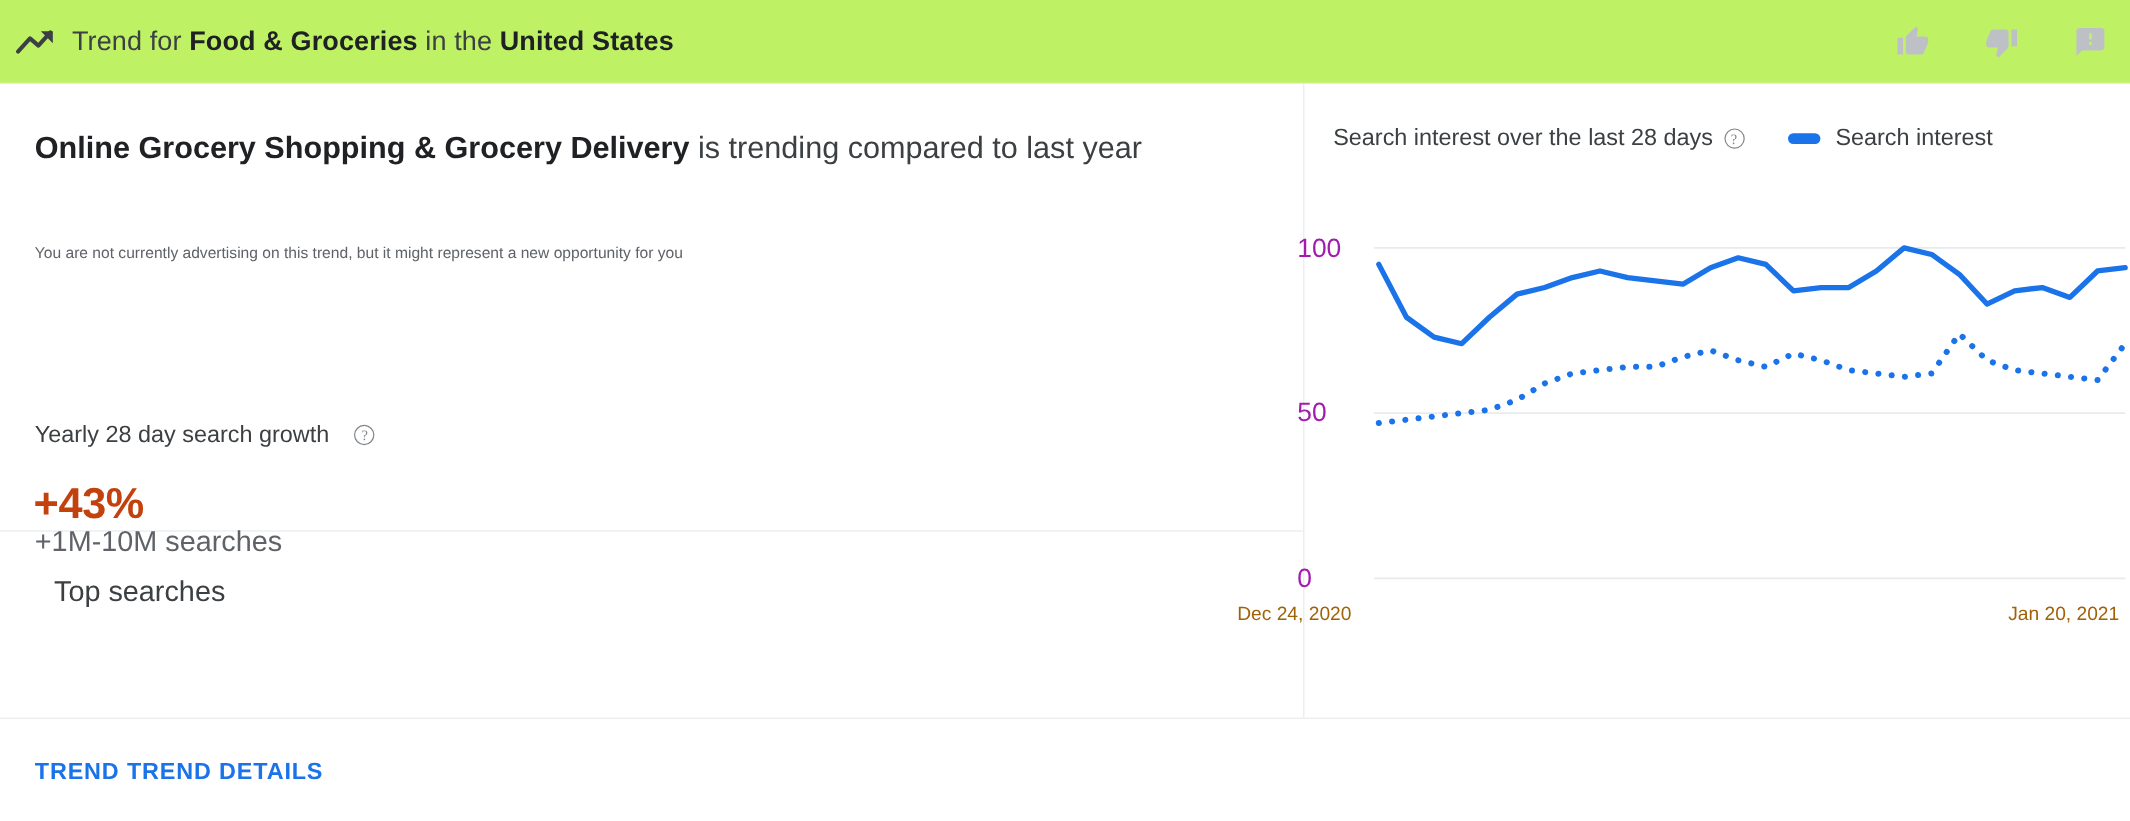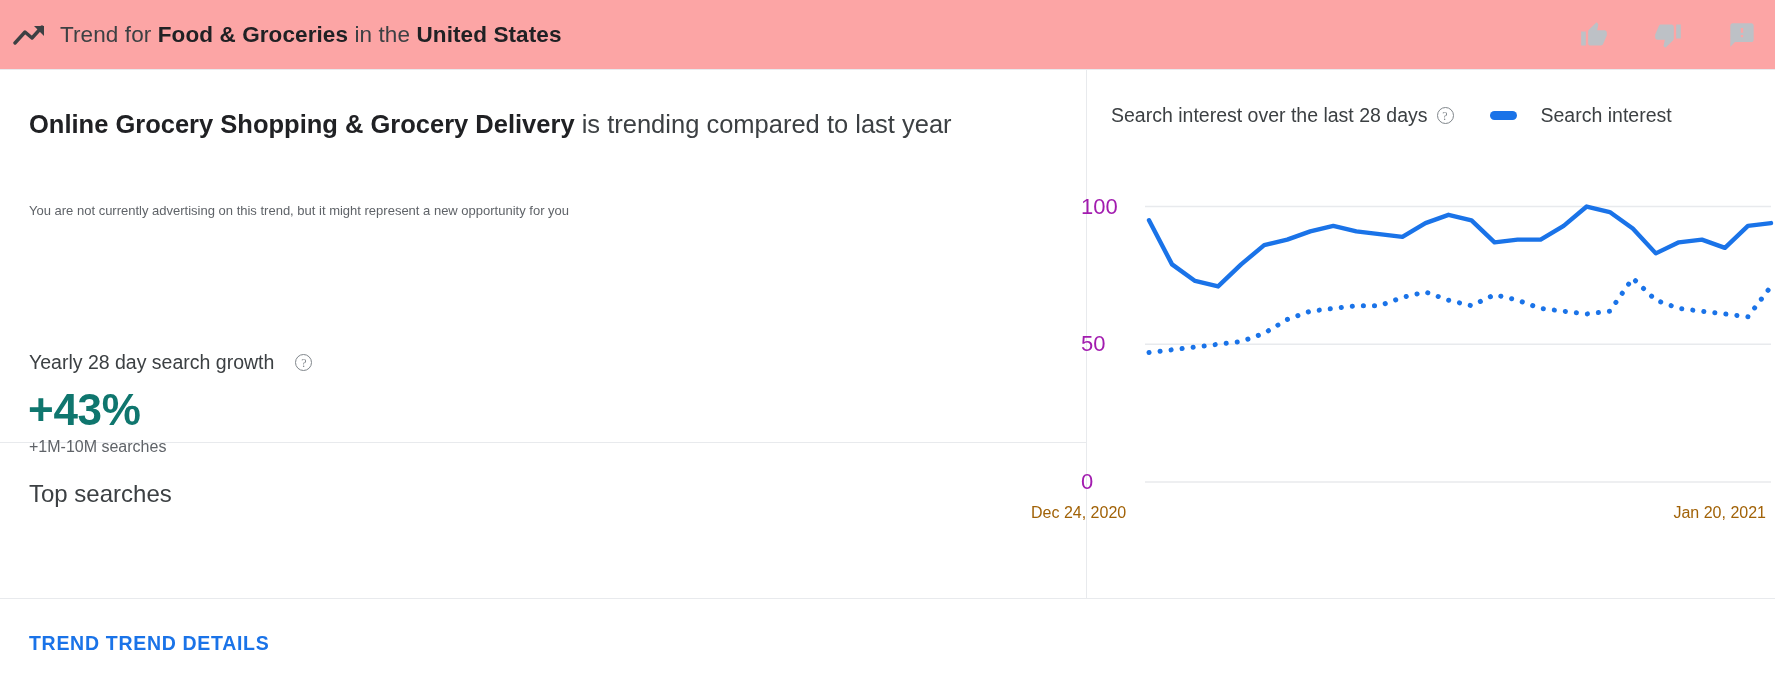--- a/index.html
+++ b/index.html
@@ -10,63 +10,63 @@
     color: #3c4043;
     overflow: hidden;
   }
   .card { position: relative; width: 1775px; height: 684px; background: #fff; }
 
   
   .header {
     position: absolute; left: 0; top: 0; width: 1775px; height: 70px;
     display: flex; align-items: center;
     border-bottom: 1px solid #e8eaed;
-    background: #fca5a5;
+    background: #bef264;
   }
   .trend-arrow { margin-left: 10px; width: 40px; height: 34px; display: flex; align-items: center; justify-content: center; }
   .header-title {
     margin-left: 10px; font-size: 22.5px; color: #3c4043; font-weight: 400;
     letter-spacing: .1px; white-space: nowrap;
   }
   .header-title b { font-weight: 700; color: #202124; }
   .header-actions {
     position: absolute; right: 18px; top: 0; height: 70px;
     display: flex; align-items: center; gap: 44px;
   }
   .hicon { width: 30px; height: 30px; display: flex; align-items: center; justify-content: center; cursor: pointer; }
   .hicon svg { fill: #bdc1c6; }
 
   
   .left-panel { position: absolute; left: 0; top: 70px; width: 1086px; height: 528px; }
   .section-a { position: absolute; left: 0; top: 0; width: 1086px; height: 373px; border-bottom: 1px solid #e8eaed; }
-  .section-b { position: absolute; left: 0; top: 373px; width: 1086px; height: 155px; text-align: center; }
+  .section-b { position: absolute; left: 16px; top: 373px; width: 1086px; height: 155px; text-align: center; }
 
   .lead {
     position: absolute; left: 29px; top: 33px; width: 1010px;
     font-size: 25.5px; line-height: 43px; color: #3c4043; font-weight: 400;
   }
   .lead b { font-weight: 700; color: #202124; }
   .subtext {
     position: absolute; left: 29px; top: 127px;
     font-size: 13px; color: #5f6368; line-height: 28px;
   }
   .growth-label {
     position: absolute; left: 29px; top: 281px;
     font-size: 19.5px; color: #3c4043; display: flex; align-items: center; gap: 21px;
   }
   .help-ring {
     width: 17px; height: 17px; border-radius: 50%; border: 1.5px solid #80868b;
     display: inline-flex; align-items: center; justify-content: center;
     font-size: 12px; line-height: 1; color: #80868b; font-family: "Liberation Serif", serif;
   }
   .growth-value {
-    position: absolute; left: 28px; top: 315px;
-    font-size: 44px; font-weight: 700; color: #0f766e; letter-spacing: -.3px;
+    position: absolute; left: 28px; top: 329px;
+    font-size: 36px; font-weight: 700; color: #c2410c; letter-spacing: -.3px;
   }
-  .growth-sub { position: absolute; left: 29px; top: 368px; font-size: 16px; color: #5f6368; }
+  .growth-sub { position: absolute; left: 29px; top: 368px; font-size: 24px; color: #5f6368; }
 
   .top-title { position: absolute; left: 29px; top: 37px; font-size: 24px; color: #3c4043; }
   .top-list { position: absolute; left: 29px; top: 83px; font-size: 19.5px; color: #5f6368; }
   .more-link { color: #1a73e8; cursor: pointer; }
 
   
   .footer { position: absolute; left: 0; top: 598px; width: 1775px; height: 86px; border-top: 1px solid #e8eaed; }
   .view-link {
     position: absolute; left: 29px; top: 33px;
     font-size: 19.5px; font-weight: 700; letter-spacing: .7px;
@@ -76,21 +76,21 @@
   
   .right-panel {
     position: absolute; left: 1086px; top: 70px; width: 689px; height: 528px;
     border-left: 1px solid #e8eaed;
   }
   .chart-head {
     position: absolute; left: 24px; top: 34px; right: 10px;
     display: flex; align-items: center; font-size: 19.5px; color: #3c4043; white-space: nowrap;
   }
   .chart-head .help-ring { margin-left: 9px; }
-  .legend { display: flex; align-items: center; gap: 24px; margin-left: 36px; }
+  .legend { display: flex; align-items: center; gap: 13px; margin-left: 36px; }
   .legend-swatch { width: 27px; height: 9px; border-radius: 5px; background: #1a73e8; }
   .legend-text { font-size: 19.5px; color: #3c4043; }
 
   .plot { position: absolute; left: 0; top: 0; width: 689px; height: 528px; }
   .ytick { position: absolute; font-size: 22px; color: #a21caf; text-align: left; width: 54px; }
   .xtick { position: absolute; font-size: 16px; color: #a16207; }
 </style>
 </head>
 <body>
 

